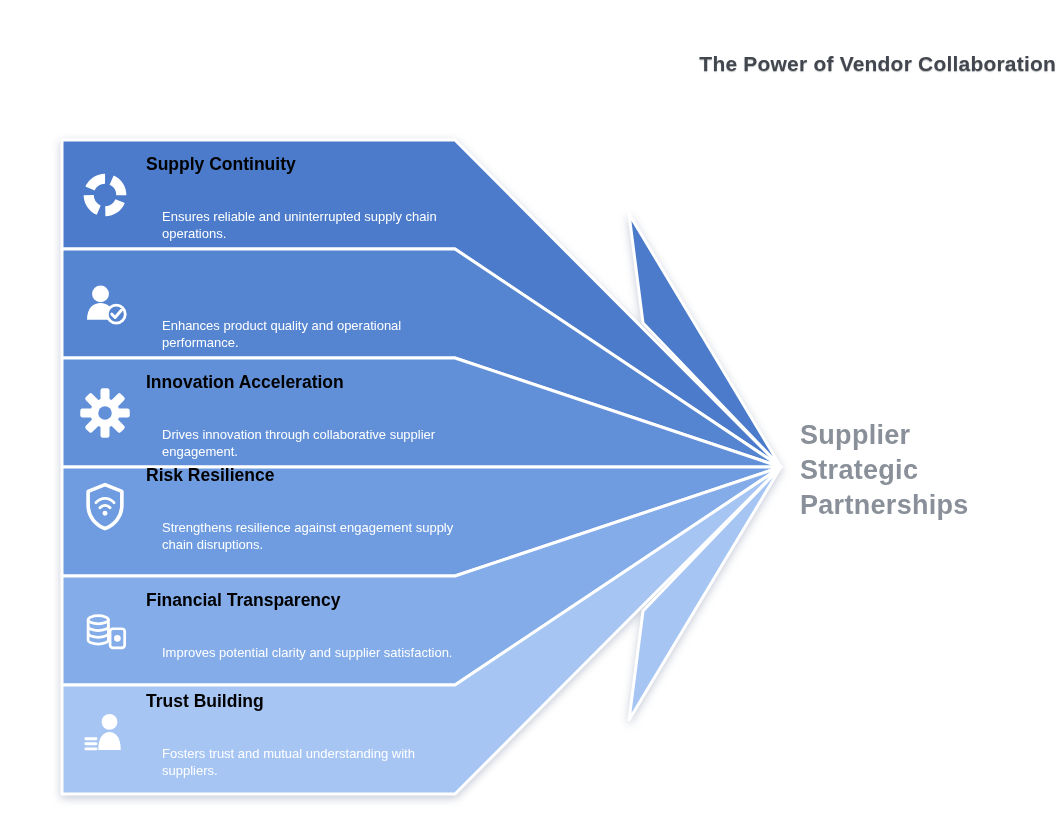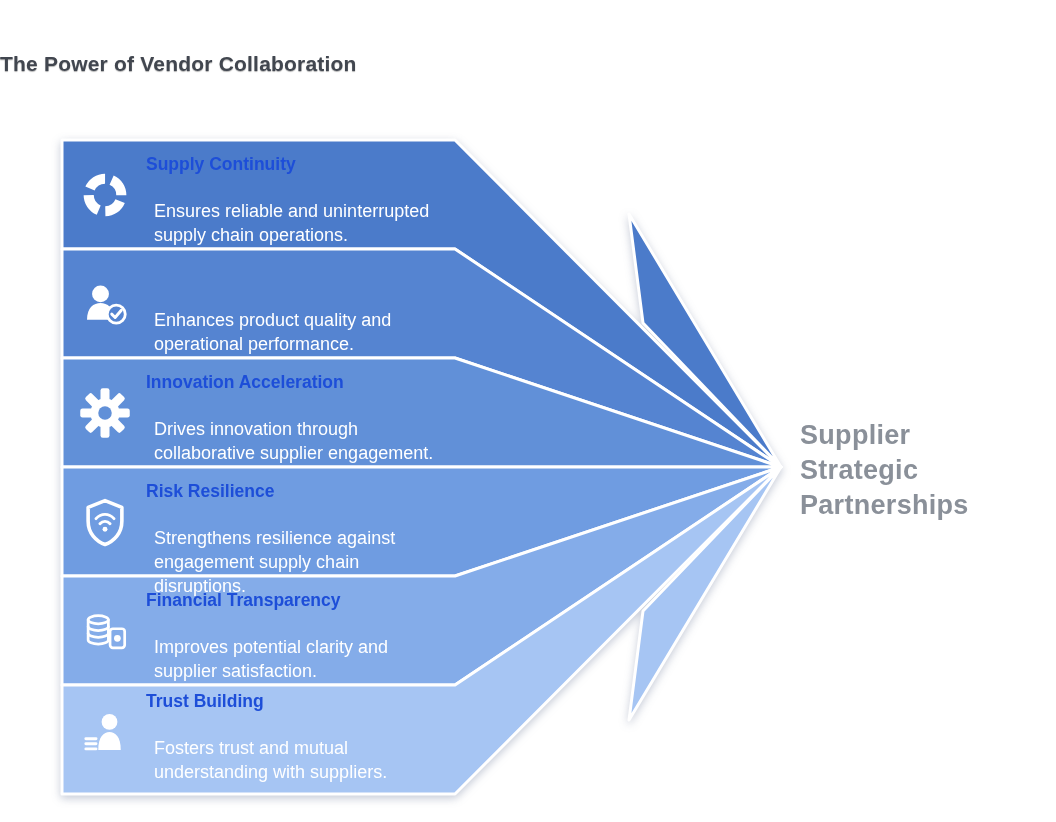--- a/index.html
+++ b/index.html
@@ -3,40 +3,40 @@
 <meta charset="utf-8">
 <style>
   html,body{margin:0;padding:0;}
   body{
     width:1056px;height:822px;position:relative;overflow:hidden;
     background:#ffffff;
     font-family:"Liberation Sans", sans-serif;
   }
   .stage{position:absolute;inset:0;}
   .title{
-    position:absolute;top:52px;left:0;width:100%;text-align:left;
+    position:absolute;top:52px;left:0;width:100%;text-align:right;
     font-size:21px;font-weight:bold;color:#41464f;
     text-shadow:0 1px 1px rgba(0,0,0,.3);
     letter-spacing:.2px;
   }
   svg.arrow{
     position:absolute;left:0;top:0;
     filter:drop-shadow(0 3px 4px rgba(50,70,110,.28));
   }
   svg.arrow polygon{stroke:#ffffff;stroke-width:3;stroke-linejoin:round;}
   .band{position:absolute;left:0;width:480px;height:109px;}
   .band .icon{position:absolute;left:78px;top:28px;width:54px;height:54px;}
   .band .icon svg{width:100%;height:100%;display:block;}
   .band h3{
     position:absolute;left:146px;top:14px;margin:0;
-    font-size:17.5px;font-weight:bold;color:#1d4ed8;
+    font-size:17.5px;font-weight:bold;color:#000000;
   }
   .band p{
-    position:absolute;left:146px;top:52px;width:300px;margin:8px;
-    font-size:18px;line-height:1.33;color:#ffffff;
+    position:absolute;left:146px;top:52px;width:300px;margin:16px;
+    font-size:13px;line-height:1.33;color:#ffffff;
   }
   .result{
     position:absolute;left:800px;top:418px;
     font-size:27px;font-weight:bold;color:#8a9099;line-height:1.3;
     text-shadow:0 1px 0 rgba(255,255,255,.6);
     letter-spacing:.3px;
   }
 </style>
 </head>
 <body>
@@ -92,21 +92,21 @@
           <rect x="-4" y="-22" width="8" height="12" rx="2" transform="rotate(315)"></rect>
           <circle r="13"></circle>
         </g>
         <circle r="6" fill="#6190d8"></circle>
       </svg>
     </span>
     <h3>Innovation Acceleration</h3>
     <p>Drives innovation through collaborative supplier engagement.</p>
   </div>
 
-  <div class="band" style="top:467px">
+  <div class="band" style="top:451px">
     <span class="icon">
       <svg viewBox="-24 -24 48 48">
         <path d="M0,-19 L15,-13 L15,-1 C15,10 8,17 0,20 C-8,17 -15,10 -15,-1 L-15,-13 Z" fill="none" stroke="#fff" stroke-width="3.2" stroke-linejoin="round"></path>
         <path d="M-8,-3 C-3.5,-8 3.5,-8 8,-3" fill="none" stroke="#fff" stroke-width="2.6" stroke-linecap="round"></path>
         <path d="M-4.5,1.5 C-2,-1.2 2,-1.2 4.5,1.5" fill="none" stroke="#fff" stroke-width="2.6" stroke-linecap="round"></path>
         <circle cy="6.5" r="2.2" fill="#fff"></circle>
       </svg>
     </span>
     <h3>Risk Resilience</h3>
     <p>Strengthens resilience against engagement supply chain disruptions.</p>

